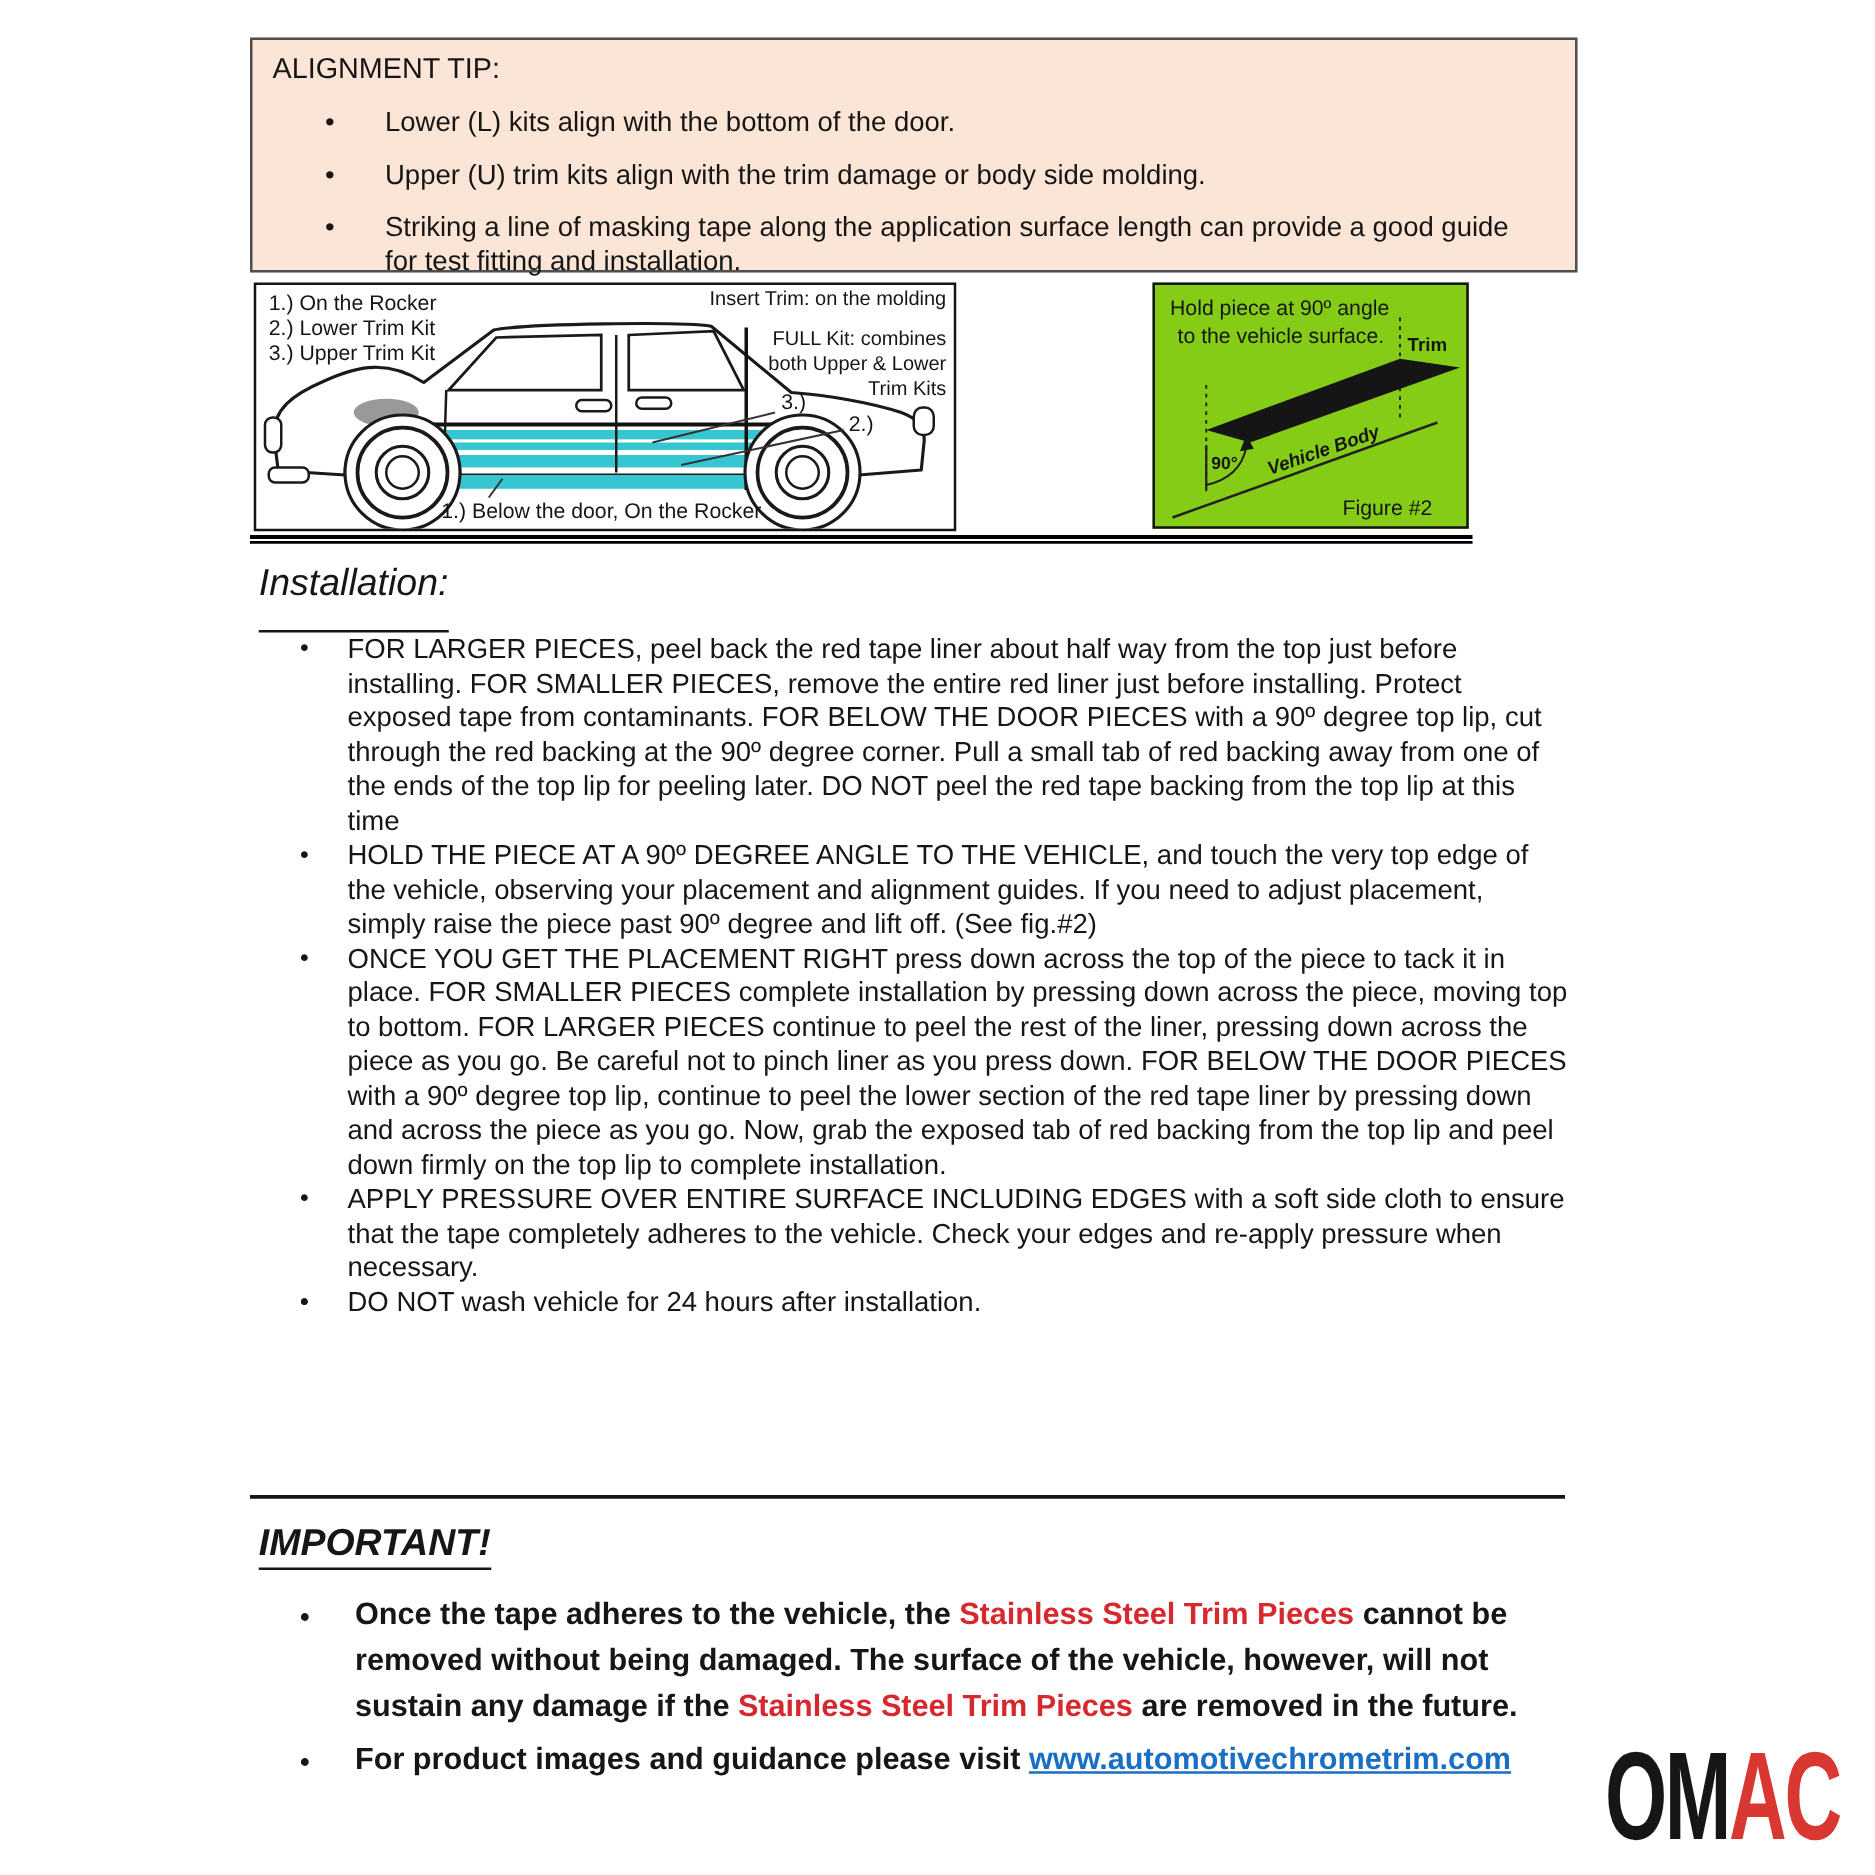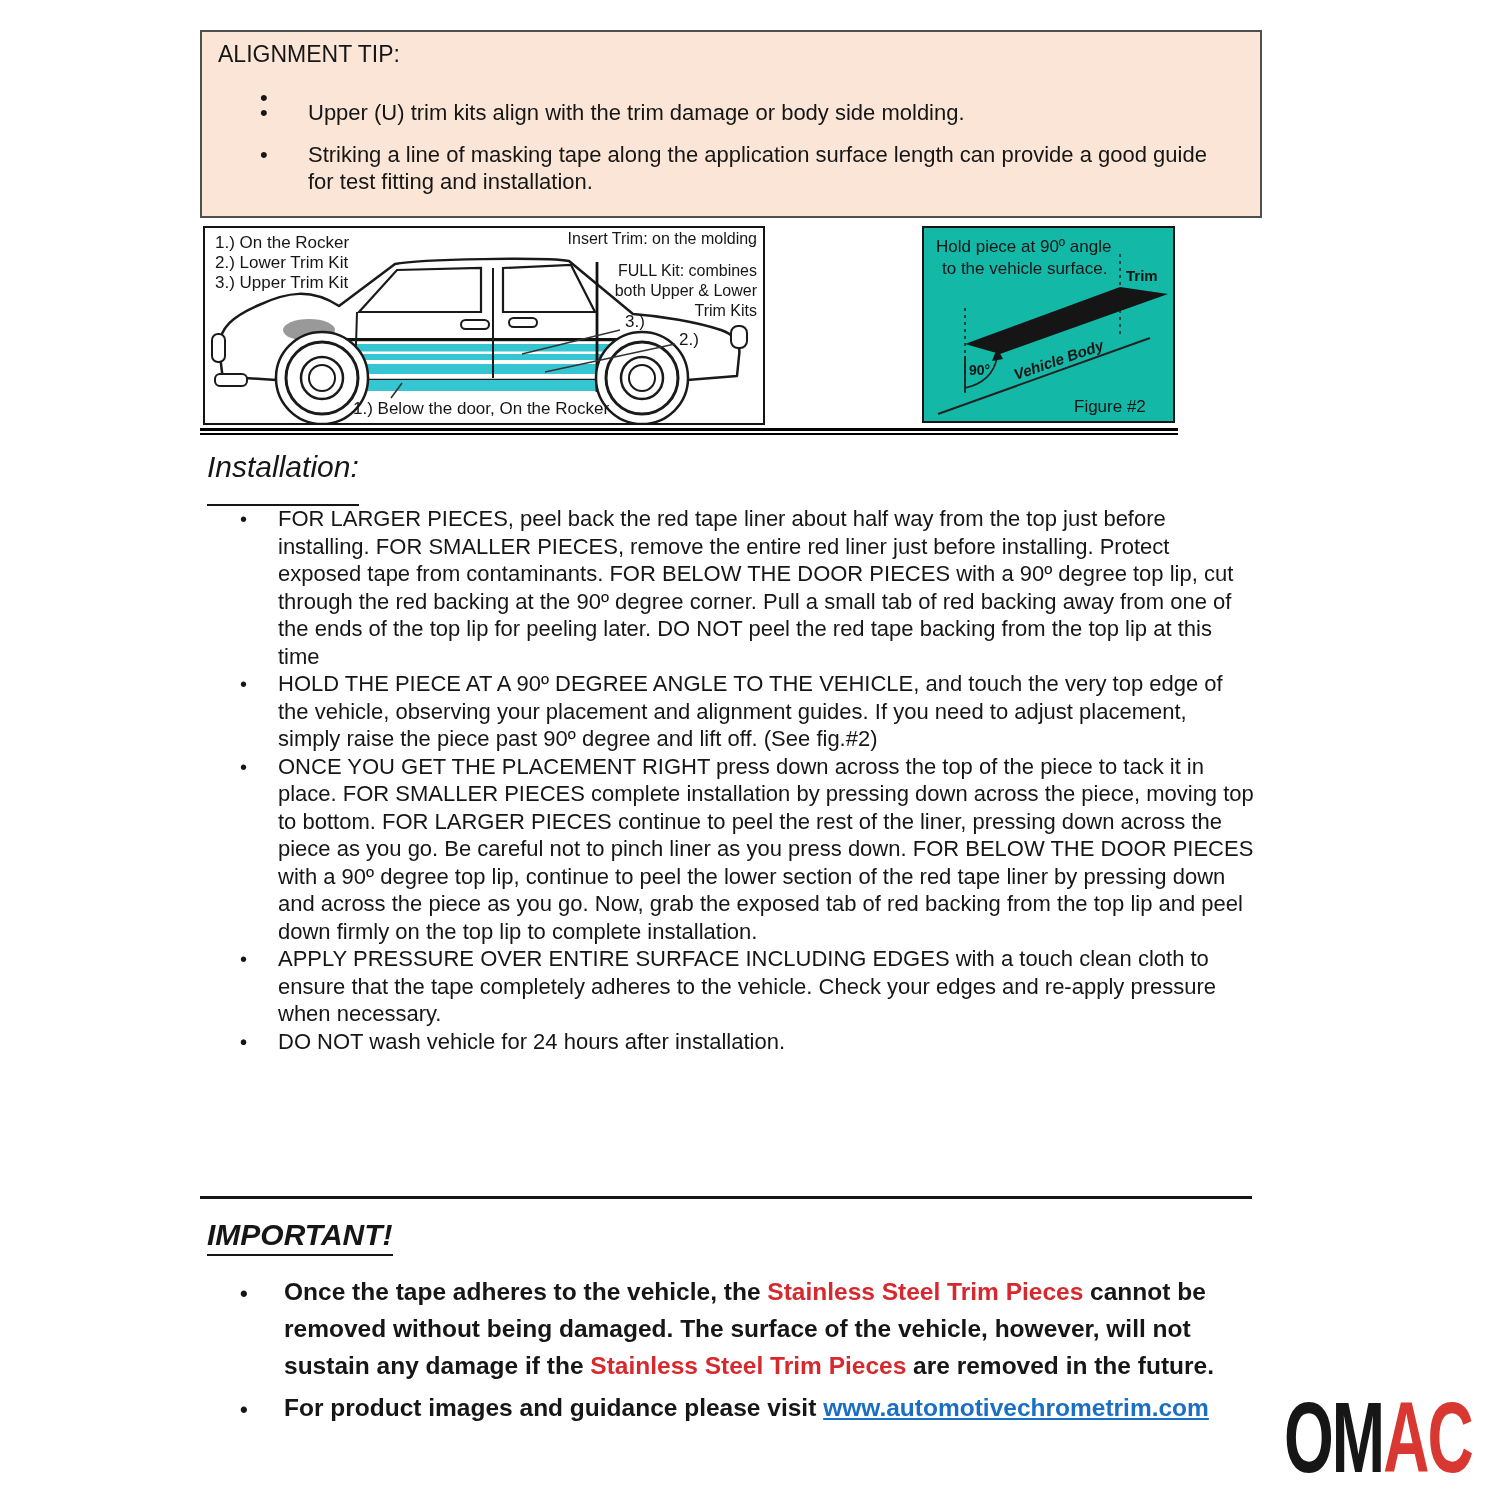--- a/index.html
+++ b/index.html
@@ -20,21 +20,21 @@
   .tip-list li{position:relative;padding-left:48px;margin-bottom:15px;font-size:22px;line-height:27px;}
   .dot{position:absolute;left:0;top:0;font-size:22px;}
 
   
   .car-box{
     position:absolute;left:203px;top:226px;width:562px;height:199px;
     border:2px solid #141414;box-sizing:border-box;background:#fff;
   }
   .fig-box{
     position:absolute;left:922px;top:226px;width:253px;height:197px;
-    border:2px solid #141414;box-sizing:border-box;background:#14b8a6;
+    border:2px solid #141414;box-sizing:border-box;background:#84cc16;
   }
   .car-box svg,.fig-box svg{display:block;width:100%;height:100%;}
   svg text{font-family:"Liberation Sans", sans-serif;fill:#161616;}
 
   .rule-thick{
     position:absolute;left:200px;top:428px;width:978px;height:7px;
     background:linear-gradient(to bottom,#000 0 3px,#fff 3px 5px,#000 5px 7px);
   }
 
   
@@ -72,20 +72,21 @@
 </head>
 <body>
 
 <div class="page">
 
   <div class="tip-box">
     <div class="tip-title">ALIGNMENT TIP:</div>
     <ul class="tip-list">
       <li>
         <span class="dot">•</span>
+        <span>Lower (L) kits align with the bottom of the door.</span>
       </li>
       <li>
         <span class="dot">•</span>
         <span>Upper (U) trim kits align with the trim damage or body side molding.</span>
       </li>
       <li>
         <span class="dot">•</span>
         <span>Striking a line of masking tape along the application surface length can provide a good guide for test fitting and installation.</span>
       </li>
     </ul>
@@ -181,21 +182,21 @@
     <li>
       <span class="dot">•</span>
       <span>HOLD THE PIECE AT A 90º DEGREE ANGLE TO THE VEHICLE, and touch the very top edge of the vehicle, observing your placement and alignment guides. If you need to adjust placement, simply raise the piece past 90º degree and lift off. (See fig.#2)</span>
     </li>
     <li>
       <span class="dot">•</span>
       <span>ONCE YOU GET THE PLACEMENT RIGHT press down across the top of the piece to tack it in place.  FOR SMALLER PIECES complete installation by pressing down across the piece, moving top to bottom. FOR LARGER PIECES continue to peel the rest of the liner, pressing down across the piece as you go. Be careful not to pinch liner as you press down. FOR BELOW THE DOOR PIECES with a 90º degree top lip, continue to peel the lower section of the red tape liner by pressing down and across the piece as you go. Now, grab the exposed tab of red backing from the top lip and peel down firmly on the top lip to complete installation.</span>
     </li>
     <li>
       <span class="dot">•</span>
-      <span>APPLY PRESSURE OVER ENTIRE SURFACE INCLUDING EDGES with a touch clean cloth to ensure that the tape completely adheres to the vehicle. Check your edges and re-apply pressure when necessary.</span>
+      <span>APPLY PRESSURE OVER ENTIRE SURFACE INCLUDING EDGES with a soft side cloth to ensure that the tape completely adheres to the vehicle. Check your edges and re-apply pressure when necessary.</span>
     </li>
     <li>
       <span class="dot">•</span>
     </li>
     <li>
       <span class="dot">•</span>
       <span>DO NOT wash vehicle for 24 hours after installation.</span>
     </li>
   </ul>
 

